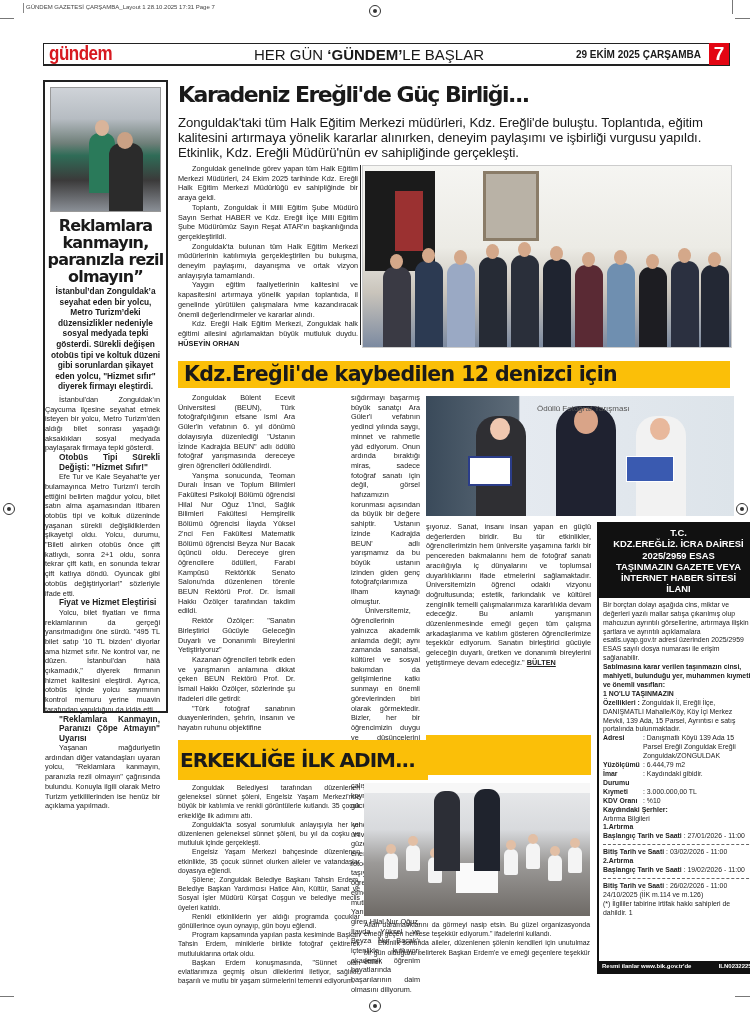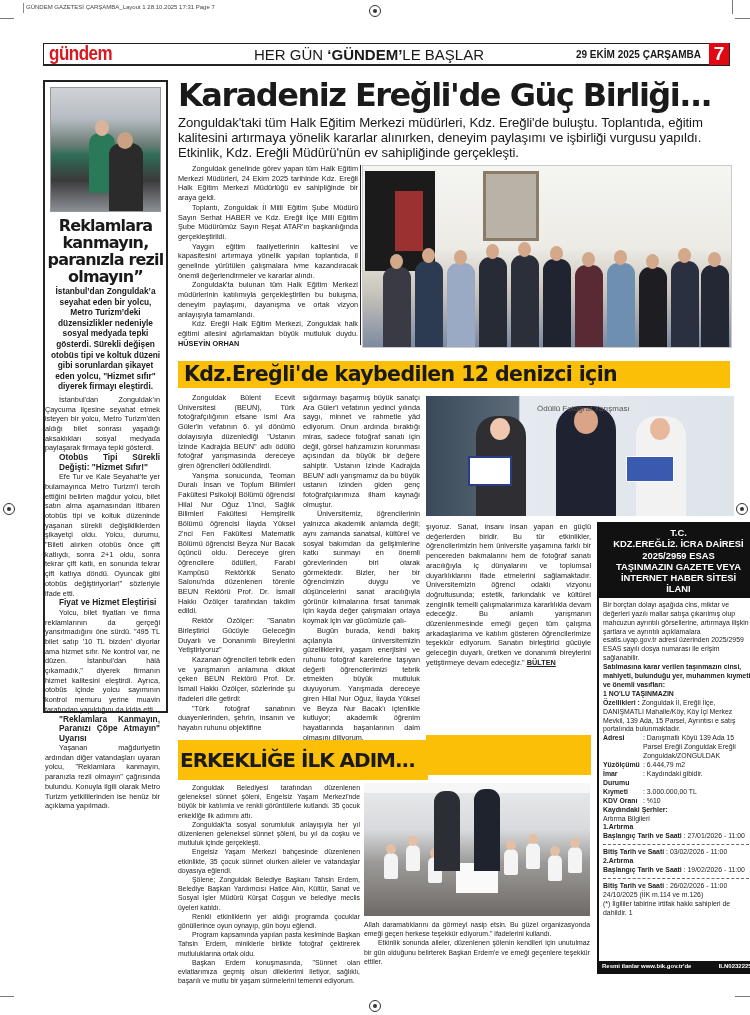--- a/index.html
+++ b/index.html
@@ -27,34 +27,34 @@
   .leftphoto .h1 { position: absolute; left: 44px; top: 32px; width: 14px; height: 16px; background: #d9b49a; border-radius: 50%; }
   .leftphoto .h2 { position: absolute; left: 66px; top: 44px; width: 16px; height: 17px; background: #caa185; border-radius: 50%; }
   .lefthead { font-family: "DejaVu Sans", sans-serif; font-weight: bold; font-size: 16px; line-height: 17px; text-align: center; letter-spacing: -0.8px; padding: 0 2px; }
   .leftdeck { font-weight: bold; font-size: 8.3px; line-height: 10.6px; text-align: center; padding: 0 4px; margin-top: 1px; }
   .body-s { font-size: 7.3px; line-height: 9.7px; text-align: justify; color: #222; }
   .leftbody { padding: 3px 6px 0 0; }
   .body-s p { text-indent: 14px; }
   .subhead { font-weight: bold; font-size: 8.3px; line-height: 9.5px; padding-left: 14px; }
 
   
-  .top-title { position: absolute; left: 178px; top: 77px; font-family: "DejaVu Sans", sans-serif; font-weight: bold; font-size: 32px; letter-spacing: -1.5px; line-height: 36px; white-space: nowrap; }
+  .top-title { position: absolute; left: 178px; top: 77px; font-family: "DejaVu Sans", sans-serif; font-weight: bold; font-size: 22px; letter-spacing: -1.5px; line-height: 36px; white-space: nowrap; }
   .top-deck { position: absolute; left: 178px; top: 115px; width: 555px; font-size: 13.2px; line-height: 15px; letter-spacing: -0.1px; }
   .top-body { position: absolute; left: 178px; top: 164px; width: 180px; }
   .top-photo { position: absolute; left: 362px; top: 165px; width: 370px; height: 183px; background: linear-gradient(180deg,#f5f5f2 0%,#ecebe5 45%,#c9c4bb 70%,#7c8aa0 100%); border: 1px solid #ccc; overflow: hidden; }
   .banner-board { position: absolute; left: 2px; top: 5px; width: 70px; height: 100px; background: #1b1b1b; }
   .banner-board::after { content: ""; position: absolute; left: 30px; top: 20px; width: 28px; height: 60px; background: #d13a3a; opacity: .7; }
   .portrait { position: absolute; left: 120px; top: 5px; width: 56px; height: 70px; background: #b9b2a6; border: 3px solid #8a7c68; }
   .person { position: absolute; bottom: 0; width: 28px; border-radius: 11px 11px 0 0; }
   .head { position: absolute; width: 13px; height: 15px; border-radius: 50%; background: #d4a88a; }
 
   .kdz-banner { position: absolute; left: 178px; top: 361px; width: 552px; height: 27px; background: #fbbf08; font-family: "DejaVu Sans", sans-serif; font-weight: bold; font-size: 20.5px; line-height: 27px; padding-left: 6px; letter-spacing: -0.6px; white-space: nowrap; }
   .col2a { position: absolute; left: 178px; top: 393px; width: 117px; }
   .col2b { position: absolute; left: 303px; top: 393px; width: 117px; }
-  .col2b p { text-indent: 0; }
+  .col2b p { text-indent: 0; margin-left: 48px; }
   .col2b p.ind { text-indent: 14px; }
   .award-photo { position: absolute; left: 426px; top: 396px; width: 308px; height: 120px; background: linear-gradient(90deg,#3a4a5a 0%,#5d6b78 30%,#e5eaf0 30.5%,#dde4ea 100%); overflow: hidden; }
   .award-caption { position: absolute; left: 537px; top: 404px; font-size: 8px; color: #555; }
   .col2c { position: absolute; left: 426px; top: 522px; width: 165px; }
 
   
   .legal { position: absolute; left: 597px; top: 522px; width: 163px; height: 452px; border: 2px solid #111; }
   .legal-head { background: #111; color: #fff; font-weight: bold; font-size: 9.4px; line-height: 11.3px; text-align: center; padding: 3px 2px; }
   .legal-body { padding: 3px 4px; font-size: 6.9px; line-height: 8.9px; color: #222; }
   .legal-body .b { font-weight: bold; }
@@ -113,22 +113,22 @@
     <div class="subhead">"Reklamlara Kanmayın, Paranızı Çöpe Atmayın" Uyarısı</div>
     <p>Yaşanan mağduriyetin ardından diğer vatandaşları uyaran yolcu, "Reklamlara kanmayın, paranızla rezil olmayın" çağrısında bulundu. Konuyla ilgili olarak Metro Turizm yetkililerinden ise henüz bir açıklama yapılmadı.</p>
   </div>
 </aside>
 
 <h1 class="top-title">Karadeniz Ereğli'de Güç Birliği...</h1>
 <div class="top-deck">Zonguldak'taki tüm Halk Eğitim Merkezi müdürleri, Kdz. Ereğli'de buluştu. Toplantıda, eğitim kalitesini artırmaya yönelik kararlar alınırken, deneyim paylaşımı ve işbirliği vurgusu yapıldı. Etkinlik, Kdz. Ereğli Müdürü'nün ev sahipliğinde gerçekleşti.</div>
 <div class="top-body body-s">
   <p>Zonguldak genelinde görev yapan tüm Halk Eğitim Merkezi Müdürleri, 24 Ekim 2025 tarihinde Kdz. Ereğli Halk Eğitim Merkezi Müdürlüğü ev sahipliğinde bir araya geldi.</p>
   <p>Toplantı, Zonguldak İl Milli Eğitim Şube Müdürü Sayın Serhat HABER ve Kdz. Ereğli İlçe Milli Eğitim Şube Müdürümüz Sayın Reşat ATAR'ın başkanlığında gerçekleştirildi.</p>
+  <p>Zonguldak'ta bulunan tüm Halk Eğitim Merkezi müdürlerinin katılımıyla gerçekleştirilen bu buluşma, deneyim paylaşımı, dayanışma ve ortak vizyon anlayışıyla tamamlandı.</p>
   <p>Yaygın eğitim faaliyetlerinin kalitesini ve kapasitesini artırmaya yönelik yapılan toplantıda, il genelinde yürütülen çalışmalara ivme kazandıracak önemli değerlendirmeler ve kararlar alındı.</p>
-  <p>Zonguldak'ta bulunan tüm Halk Eğitim Merkezi müdürlerinin katılımıyla gerçekleştirilen bu buluşma, deneyim paylaşımı, dayanışma ve ortak vizyon anlayışıyla tamamlandı.</p>
   <p><span>Kdz. Ereğli Halk Eğitim Merkezi, Zonguldak halk eğitimi ailesini ağırlamaktan büyük mutluluk duydu.</span> <b>HÜSEYİN ORHAN</b></p>
 </div>
 <div class="hr-rule" style="left:360px;top:165px;width:1px;height:180px;background:#222"></div>
 <div class="top-photo">
   <div class="banner-board"></div>
   <div class="portrait"></div>
   <div class="person" style="left:20px;height:80px;background:#3a3a44"></div>
     <div class="head" style="left:27px;top:88px"></div>
   <div class="person" style="left:52px;height:86px;background:#2c3a52"></div>
     <div class="head" style="left:59px;top:82px"></div>

